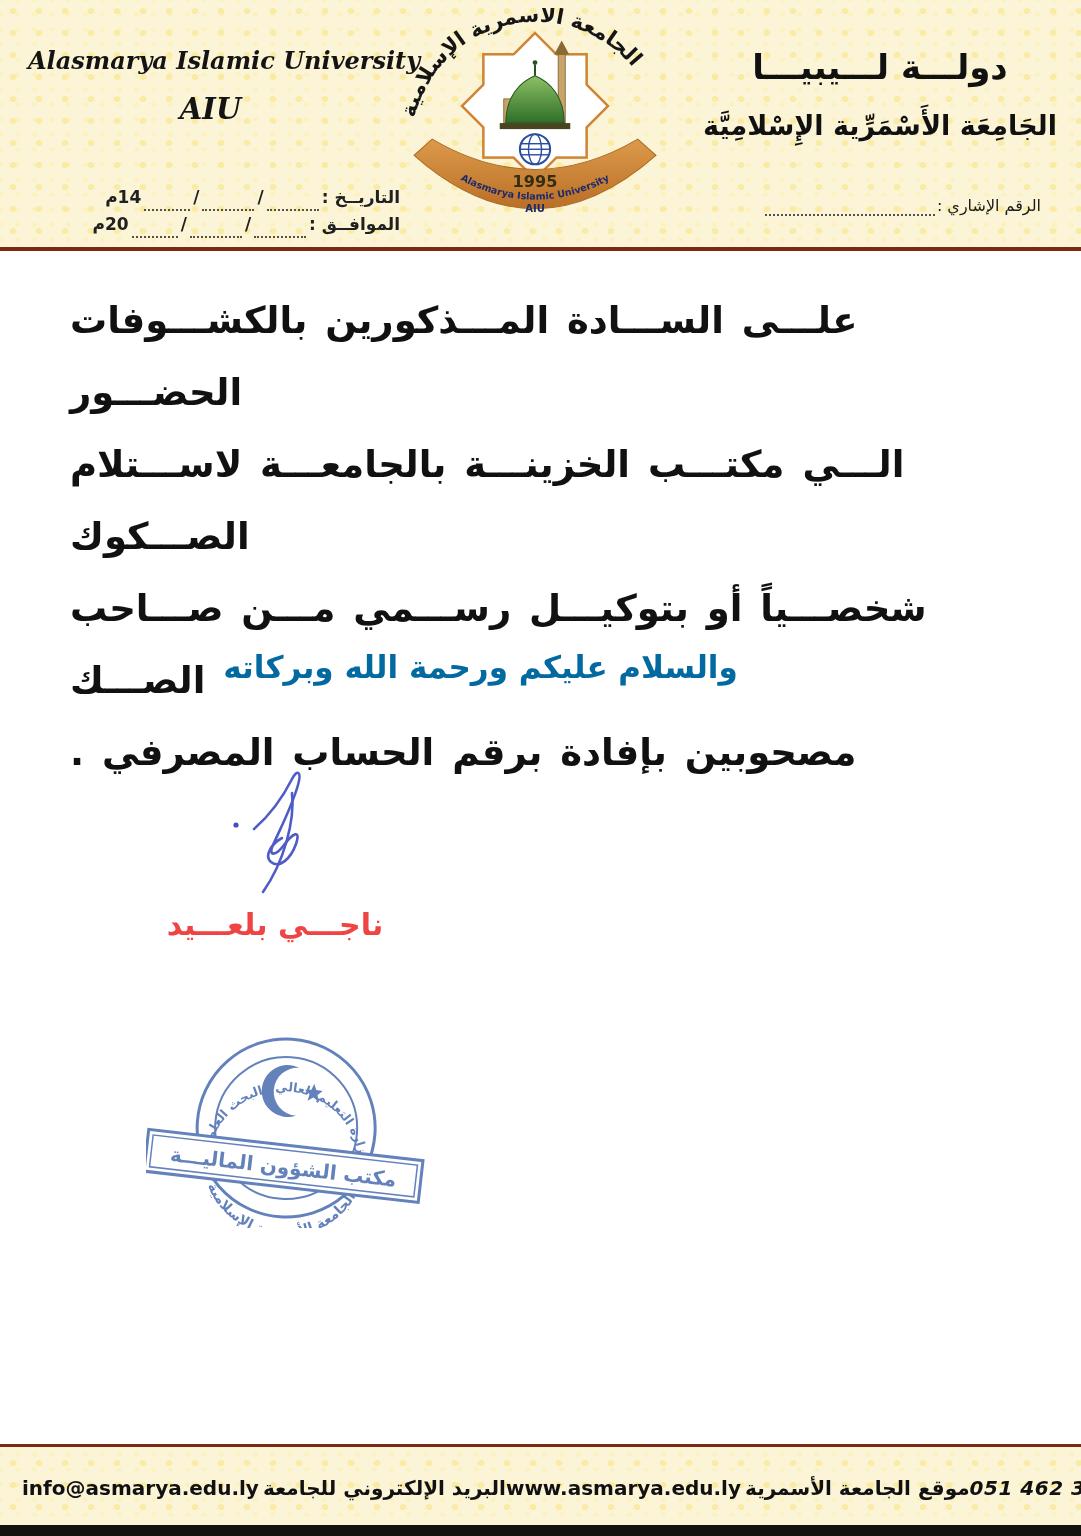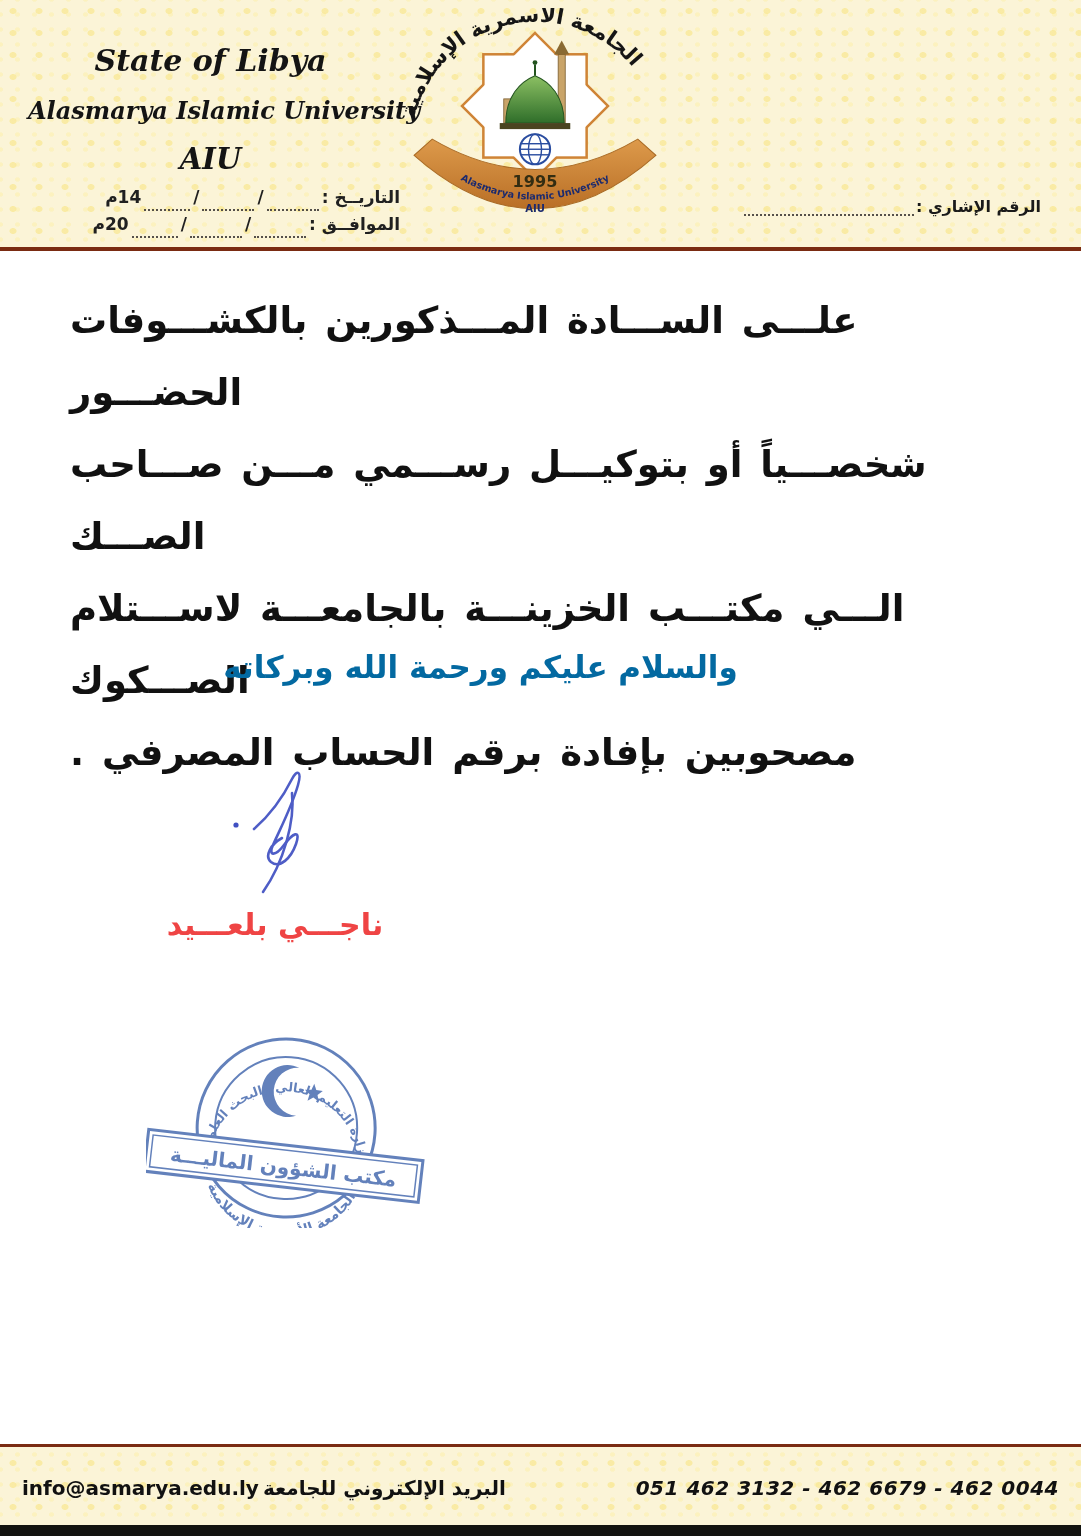--- a/index.html
+++ b/index.html
@@ -39,22 +39,22 @@
   .slash{font-weight:bold;}
   .logo-wrap{position:absolute;left:400px;top:8px;width:270px;height:214px;}
   .header-ar{
     position:absolute;right:16px;top:40px;width:370px;
     direction:rtl;text-align:center;color:#111;
   }
   .header-ar .state{font-size:34px;font-weight:bold;line-height:54px;letter-spacing:1px;}
   .header-ar .univ{font-size:27px;font-weight:bold;line-height:64px;white-space:nowrap;}
   .ref-row{
     position:absolute;right:40px;top:196px;width:300px;
-    direction:rtl;display:flex;align-items:center;gap:2px;
-    font-size:16px;font-weight:bold;
+    direction:rtl;display:flex;align-items:flex-start;gap:2px;
+    font-size:16px;font-weight:normal;
   }
   .rule{position:absolute;left:0;width:100%;background:#7a2b12;}
   .rule.top-rule{top:247px;height:4px;}
   .rule.bottom-rule{top:1444px;height:3px;}
   
   .letter-body{position:absolute;left:0;top:251px;width:100%;height:1193px;background:#ffffff;}
   .paragraph{
     position:absolute;left:70px;right:70px;top:34px;
     direction:rtl;text-align:left;
     font-size:37px;font-weight:bold;color:#111;
@@ -86,21 +86,20 @@
   .fgroup .ar{direction:rtl;}
   .phones{font-style:italic;letter-spacing:.5px;}
   .scan-strip{position:absolute;left:0;top:1525px;width:100%;height:11px;background:#131310;}
 </style>
 </head>
 <body>
 
 <div class="page">
 
   <div class="header-en">
-    <div class="l1">State of Libya</div>
     <div class="l2">Alasmarya Islamic University</div>
     <div class="l3">AIU</div>
   </div>
 
   <div class="dates">
     <div class="date-row">
       <span class="lbl">التاريــخ :</span>
       <span class="leader"></span>
       <span class="slash">/</span>
       <span class="leader"></span>
@@ -167,33 +166,37 @@
         </text>
         <text x="134" y="202" text-anchor="middle" font-size="10" font-weight="bold" fill="#1b2a6e" font-family="DejaVu Sans, sans-serif">AIU</text>
       </g>
 
       <text font-size="21" font-weight="bold" fill="#151515" font-family="DejaVu Sans, sans-serif">
         <textPath href="#logoArc" startOffset="50%" text-anchor="middle">الجامعة الأسمرية الإسلامية</textPath>
       </text>
     </svg>
   </div>
 
+  <div class="header-ar">
+    <div class="state">دولـــة لـــيبيـــا</div>
+    <div class="univ">الجَامِعَة الأَسْمَرِّية الإِسْلامِيَّة</div>
+  </div>
   <div class="ref-row">
     <span>الرقم الإشاري :</span>
     <span class="leader wide"></span>
   </div>
 
   <div class="rule top-rule"></div>
 
   <div class="letter-body">
 
     <div class="paragraph">
       <div>علـــى الســـادة  المـــذكورين بالكشـــوفات الحضـــور</div>
+      <div>الـــي مكتـــب الخزينـــة بالجامعـــة لاســـتلام الصـــكوك</div>
       <div>شخصـــياً أو بتوكيـــل رســـمي مـــن صـــاحب الصـــك</div>
-      <div>الـــي مكتـــب الخزينـــة بالجامعـــة لاســـتلام الصـــكوك</div>
       <div>مصحوبين بإفادة برقم الحساب المصرفي .</div>
     </div>
 
     <div class="salutation">والسلام عليكم ورحمة الله وبركاته</div>
 
     <svg class="signature" viewBox="0 0 200 140">
       <g stroke="#4050c2" stroke-width="2.6" fill="none" stroke-linecap="round" opacity="0.92">
         <path d="M 36,70 C 52,56 64,40 74,20 C 79,10 84,12 80,26 C 74,47 64,66 55,86 C 50,97 57,98 66,86 C 75,74 83,70 78,85 C 73,99 62,110 53,103 C 46,97 53,85 64,79"></path>
         <path d="M 74,34 C 77,62 66,103 45,133"></path>
       </g>
@@ -232,20 +235,24 @@
   </div>
 
   <div class="rule bottom-rule"></div>
 
   <div class="footer">
     <div class="fgroup">
       <span>info@asmarya.edu.ly</span>
       <span class="ar">البريد الإلكتروني للجامعة</span>
     </div>
     <div class="fgroup">
+      <span>www.asmarya.edu.ly</span>
+      <span class="ar">موقع الجامعة الأسمرية</span>
+    </div>
+    <div class="fgroup">
       <span class="phones">051 462 3132 - 462 6679 - 462 0044</span>
 
     </div>
   </div>
 
   <div class="scan-strip"></div>
 
 </div>
 
 </body></html>

